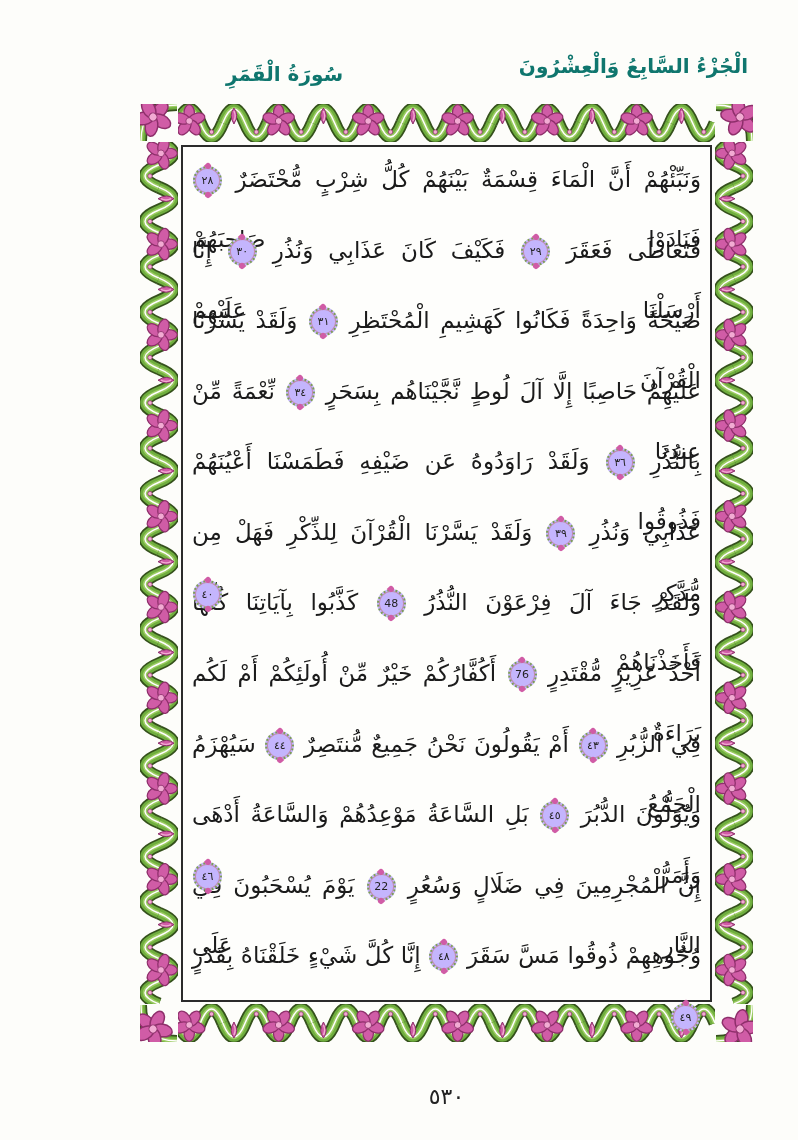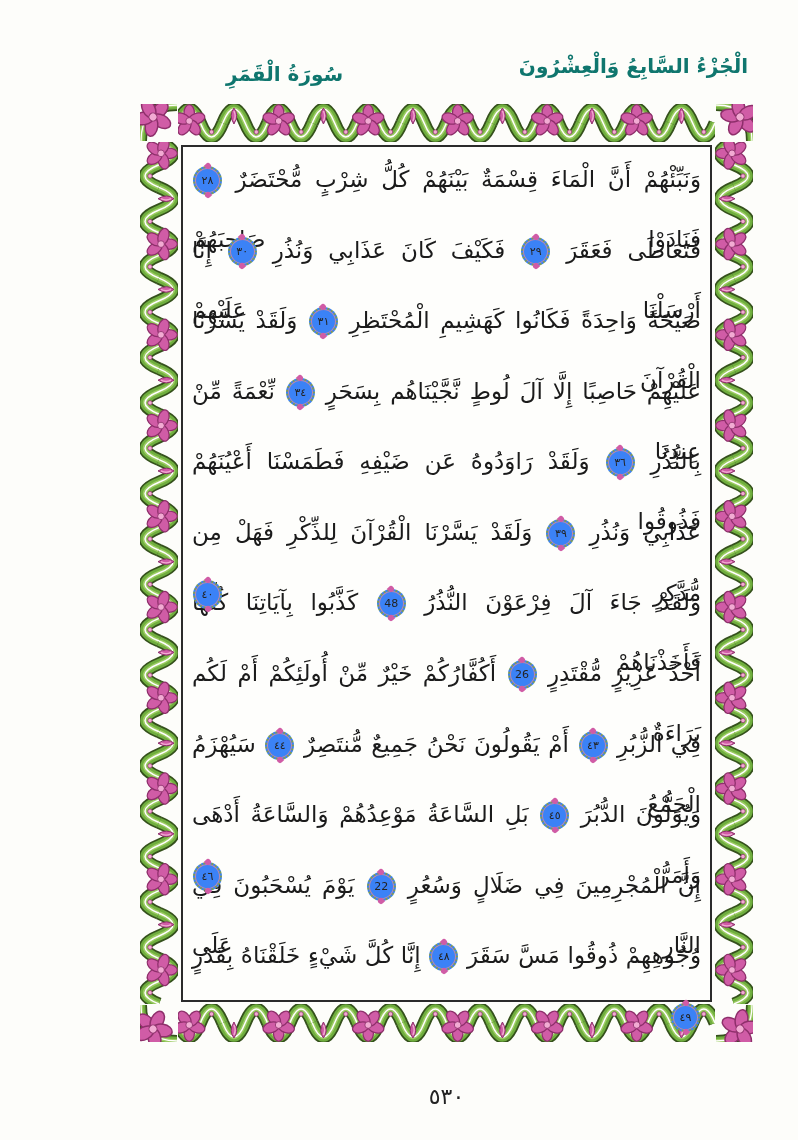--- a/index.html
+++ b/index.html
@@ -61,21 +61,21 @@
     color:#1b1b1b;
     white-space:normal;
     overflow:visible;
   }
   .ayah-marker{
     display:inline-flex;
     align-items:center;
     justify-content:center;
     width:25px;height:25px;
     border-radius:50%;
-    background:#3b82f6;
+    background:#c4b5fd;
     border:2px dotted #7d9c58;
     box-shadow:inset 0 0 0 1px #c289ac;
     font-size:11px;
     line-height:1;
     color:#232323;
     vertical-align:middle;
     position:relative;
     margin:16px 1px;
   }
   .ayah-marker::before,.ayah-marker::after{
@@ -1005,21 +1005,21 @@
 
     <div class="textbox">
       <div class="lines" id="lines">
           <div class="qline"><span>وَنَبِّئْهُمْ أَنَّ الْمَاءَ قِسْمَةٌ بَيْنَهُمْ كُلُّ شِرْبٍ مُّحْتَضَرٌ</span> <span class="ayah-marker">٢٨</span> <span>فَنَادَوْا صَاحِبَهُمْ</span> </div>
           <div class="qline"><span>فَتَعَاطَى فَعَقَرَ</span> <span class="ayah-marker">٢٩</span> <span>فَكَيْفَ كَانَ عَذَابِي وَنُذُرِ</span> <span class="ayah-marker">٣٠</span> <span>إِنَّا أَرْسَلْنَا عَلَيْهِمْ</span> </div>
           <div class="qline"><span>صَيْحَةً وَاحِدَةً فَكَانُوا كَهَشِيمِ الْمُحْتَظِرِ</span> <span class="ayah-marker">٣١</span> <span>وَلَقَدْ يَسَّرْنَا الْقُرْآنَ</span> </div>
           <div class="qline"><span>عَلَيْهِمْ حَاصِبًا إِلَّا آلَ لُوطٍ نَّجَّيْنَاهُم بِسَحَرٍ</span> <span class="ayah-marker">٣٤</span> <span>نِّعْمَةً مِّنْ عِندِنَا</span> </div>
           <div class="qline"><span>بِالنُّذُرِ</span> <span class="ayah-marker">٣٦</span> <span>وَلَقَدْ رَاوَدُوهُ عَن ضَيْفِهِ فَطَمَسْنَا أَعْيُنَهُمْ فَذُوقُوا</span> </div>
           <div class="qline"><span>عَذَابِي وَنُذُرِ</span> <span class="ayah-marker">٣٩</span> <span>وَلَقَدْ يَسَّرْنَا الْقُرْآنَ لِلذِّكْرِ فَهَلْ مِن مُّدَّكِرٍ</span> <span class="ayah-marker">٤٠</span> </div>
           <div class="qline"><span>وَلَقَدْ جَاءَ آلَ فِرْعَوْنَ النُّذُرُ</span> <span class="ayah-marker">48</span> <span>كَذَّبُوا بِآيَاتِنَا كُلِّهَا فَأَخَذْنَاهُمْ</span> </div>
-          <div class="qline"><span>أَخْذَ عَزِيزٍ مُّقْتَدِرٍ</span> <span class="ayah-marker">26</span> <span>أَكُفَّارُكُمْ خَيْرٌ مِّنْ أُولَئِكُمْ أَمْ لَكُم بَرَاءَةٌ</span> </div>
+          <div class="qline"><span>أَخْذَ عَزِيزٍ مُّقْتَدِرٍ</span> <span class="ayah-marker">76</span> <span>أَكُفَّارُكُمْ خَيْرٌ مِّنْ أُولَئِكُمْ أَمْ لَكُم بَرَاءَةٌ</span> </div>
           <div class="qline"><span>فِي الزُّبُرِ</span> <span class="ayah-marker">٤٣</span> <span>أَمْ يَقُولُونَ نَحْنُ جَمِيعٌ مُّنتَصِرٌ</span> <span class="ayah-marker">٤٤</span> <span>سَيُهْزَمُ الْجَمْعُ</span> </div>
           <div class="qline"><span>وَيُوَلُّونَ الدُّبُرَ</span> <span class="ayah-marker">٤٥</span> <span>بَلِ السَّاعَةُ مَوْعِدُهُمْ وَالسَّاعَةُ أَدْهَى وَأَمَرُّ</span> <span class="ayah-marker">٤٦</span> </div>
           <div class="qline"><span>إِنَّ الْمُجْرِمِينَ فِي ضَلَالٍ وَسُعُرٍ</span> <span class="ayah-marker">22</span> <span>يَوْمَ يُسْحَبُونَ فِي النَّارِ عَلَى</span> </div>
           <div class="qline"><span>وُجُوهِهِمْ ذُوقُوا مَسَّ سَقَرَ</span> <span class="ayah-marker">٤٨</span> <span>إِنَّا كُلَّ شَيْءٍ خَلَقْنَاهُ بِقَدَرٍ</span> <span class="ayah-marker">٤٩</span> </div>
         </div>
     </div>
   </div>
 
   <div class="page-number">٥٣٠</div>
 

